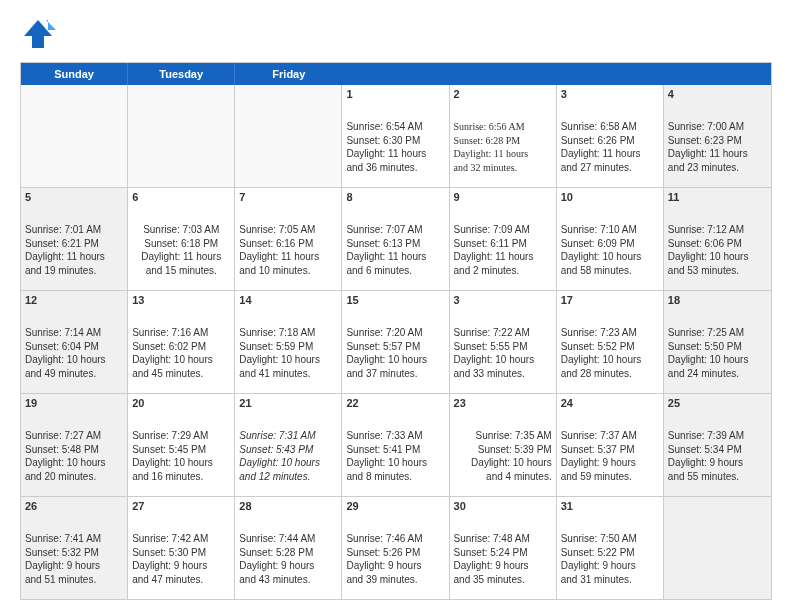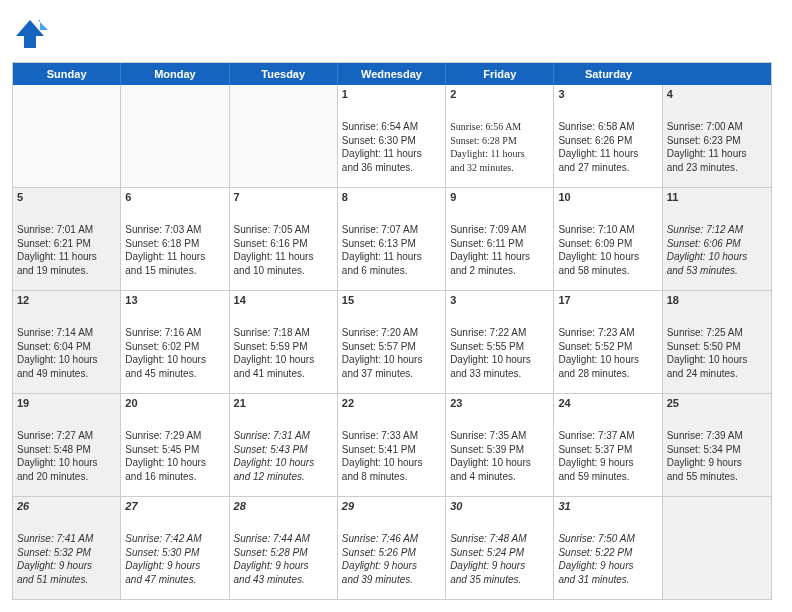--- a/index.html
+++ b/index.html
@@ -6,21 +6,21 @@
     body {
       font-family: Arial, sans-serif;
       background: #fff;
       width: 792px;
       height: 612px;
       overflow: hidden;
     }
     .page {
       width: 792px;
       height: 612px;
-      padding: 16px 20px 12px 12px;
+      padding: 16px 20px 12px 20px;
       display: flex;
       flex-direction: column;
     }
     .header {
       display: flex;
       justify-content: space-between;
       align-items: flex-start;
       margin-bottom: 10px;
     }
     .logo {
@@ -84,21 +84,21 @@
       display: flex;
       flex-direction: column;
       flex: 1;
     }
     .cal-row {
       display: grid;
       grid-template-columns: repeat(7, 1fr);
       flex: 1;
       border-bottom: 1px solid #ccc;
     }
-    .cal-row:last-child { border-bottom: none; font-style: italic; }
+    .cal-row:last-child { border-bottom: none; }
     .cal-cell {
       border-right: 1px solid #ccc;
       padding: 3px 4px;
       font-size: 9px;
       color: #333;
       vertical-align: top;
       min-height: 0;
     }
     .cal-cell:last-child { border-right: none; }
     .cal-cell.empty { background: #f9f9f9; }
@@ -133,25 +133,22 @@
     </div>
     <div class="title-block">
       <div class="month-title"></div>
       <div class="subtitle"></div>
     </div>
   </div>
 
   <div class="calendar">
     <div class="cal-header">
     <div class="cal-header-cell">Sunday</div>
-        <div class="cal-header-cell">Monday</div>
         <div class="cal-header-cell">Tuesday</div>
-        <div class="cal-header-cell">Wednesday</div>
         <div class="cal-header-cell">Friday</div>
-        <div class="cal-header-cell">Saturday</div>
       </div>
     <div class="cal-body">
     <div class="cal-row">
           <div class="cal-cell empty"></div>
           <div class="cal-cell empty"></div>
           <div class="cal-cell empty"></div>
           <div class="cal-cell">
             <span class="day-num">1</span>
             <div class="cell-text" style="white-space: pre-line;">Sunrise: 6:54 AM
 Sunset: 6:30 PM
@@ -183,21 +180,21 @@
         <div class="cal-row">
           <div class="cal-cell shaded">
             <span class="day-num">5</span>
             <div class="cell-text" style="white-space: pre-line;">Sunrise: 7:01 AM
 Sunset: 6:21 PM
 Daylight: 11 hours
 and 19 minutes.</div>
           </div>
           <div class="cal-cell">
             <span class="day-num">6</span>
-            <div class="cell-text" style="white-space: pre-line;">Sunrise: 7:03 AM
+            <div class="cell-text" style="white-space: pre-line; text-align: center;">Sunrise: 7:03 AM
 Sunset: 6:18 PM
 Daylight: 11 hours
 and 15 minutes.</div>
           </div>
           <div class="cal-cell">
             <span class="day-num">7</span>
             <div class="cell-text" style="white-space: pre-line;">Sunrise: 7:05 AM
 Sunset: 6:16 PM
 Daylight: 11 hours
 and 10 minutes.</div>
@@ -218,21 +215,21 @@
           </div>
           <div class="cal-cell">
             <span class="day-num">10</span>
             <div class="cell-text" style="white-space: pre-line;">Sunrise: 7:10 AM
 Sunset: 6:09 PM
 Daylight: 10 hours
 and 58 minutes.</div>
           </div>
           <div class="cal-cell shaded">
             <span class="day-num">11</span>
-            <div class="cell-text" style="white-space: pre-line; font-style: italic;">Sunrise: 7:12 AM
+            <div class="cell-text" style="white-space: pre-line;">Sunrise: 7:12 AM
 Sunset: 6:06 PM
 Daylight: 10 hours
 and 53 minutes.</div>
           </div>
         </div>
         <div class="cal-row">
           <div class="cal-cell shaded">
             <span class="day-num">12</span>
             <div class="cell-text" style="white-space: pre-line;">Sunrise: 7:14 AM
 Sunset: 6:04 PM
@@ -306,21 +303,21 @@
           </div>
           <div class="cal-cell">
             <span class="day-num">22</span>
             <div class="cell-text" style="white-space: pre-line;">Sunrise: 7:33 AM
 Sunset: 5:41 PM
 Daylight: 10 hours
 and 8 minutes.</div>
           </div>
           <div class="cal-cell">
             <span class="day-num">23</span>
-            <div class="cell-text" style="white-space: pre-line;">Sunrise: 7:35 AM
+            <div class="cell-text" style="white-space: pre-line; text-align: right;">Sunrise: 7:35 AM
 Sunset: 5:39 PM
 Daylight: 10 hours
 and 4 minutes.</div>
           </div>
           <div class="cal-cell">
             <span class="day-num">24</span>
             <div class="cell-text" style="white-space: pre-line;">Sunrise: 7:37 AM
 Sunset: 5:37 PM
 Daylight: 9 hours
 and 59 minutes.</div>

